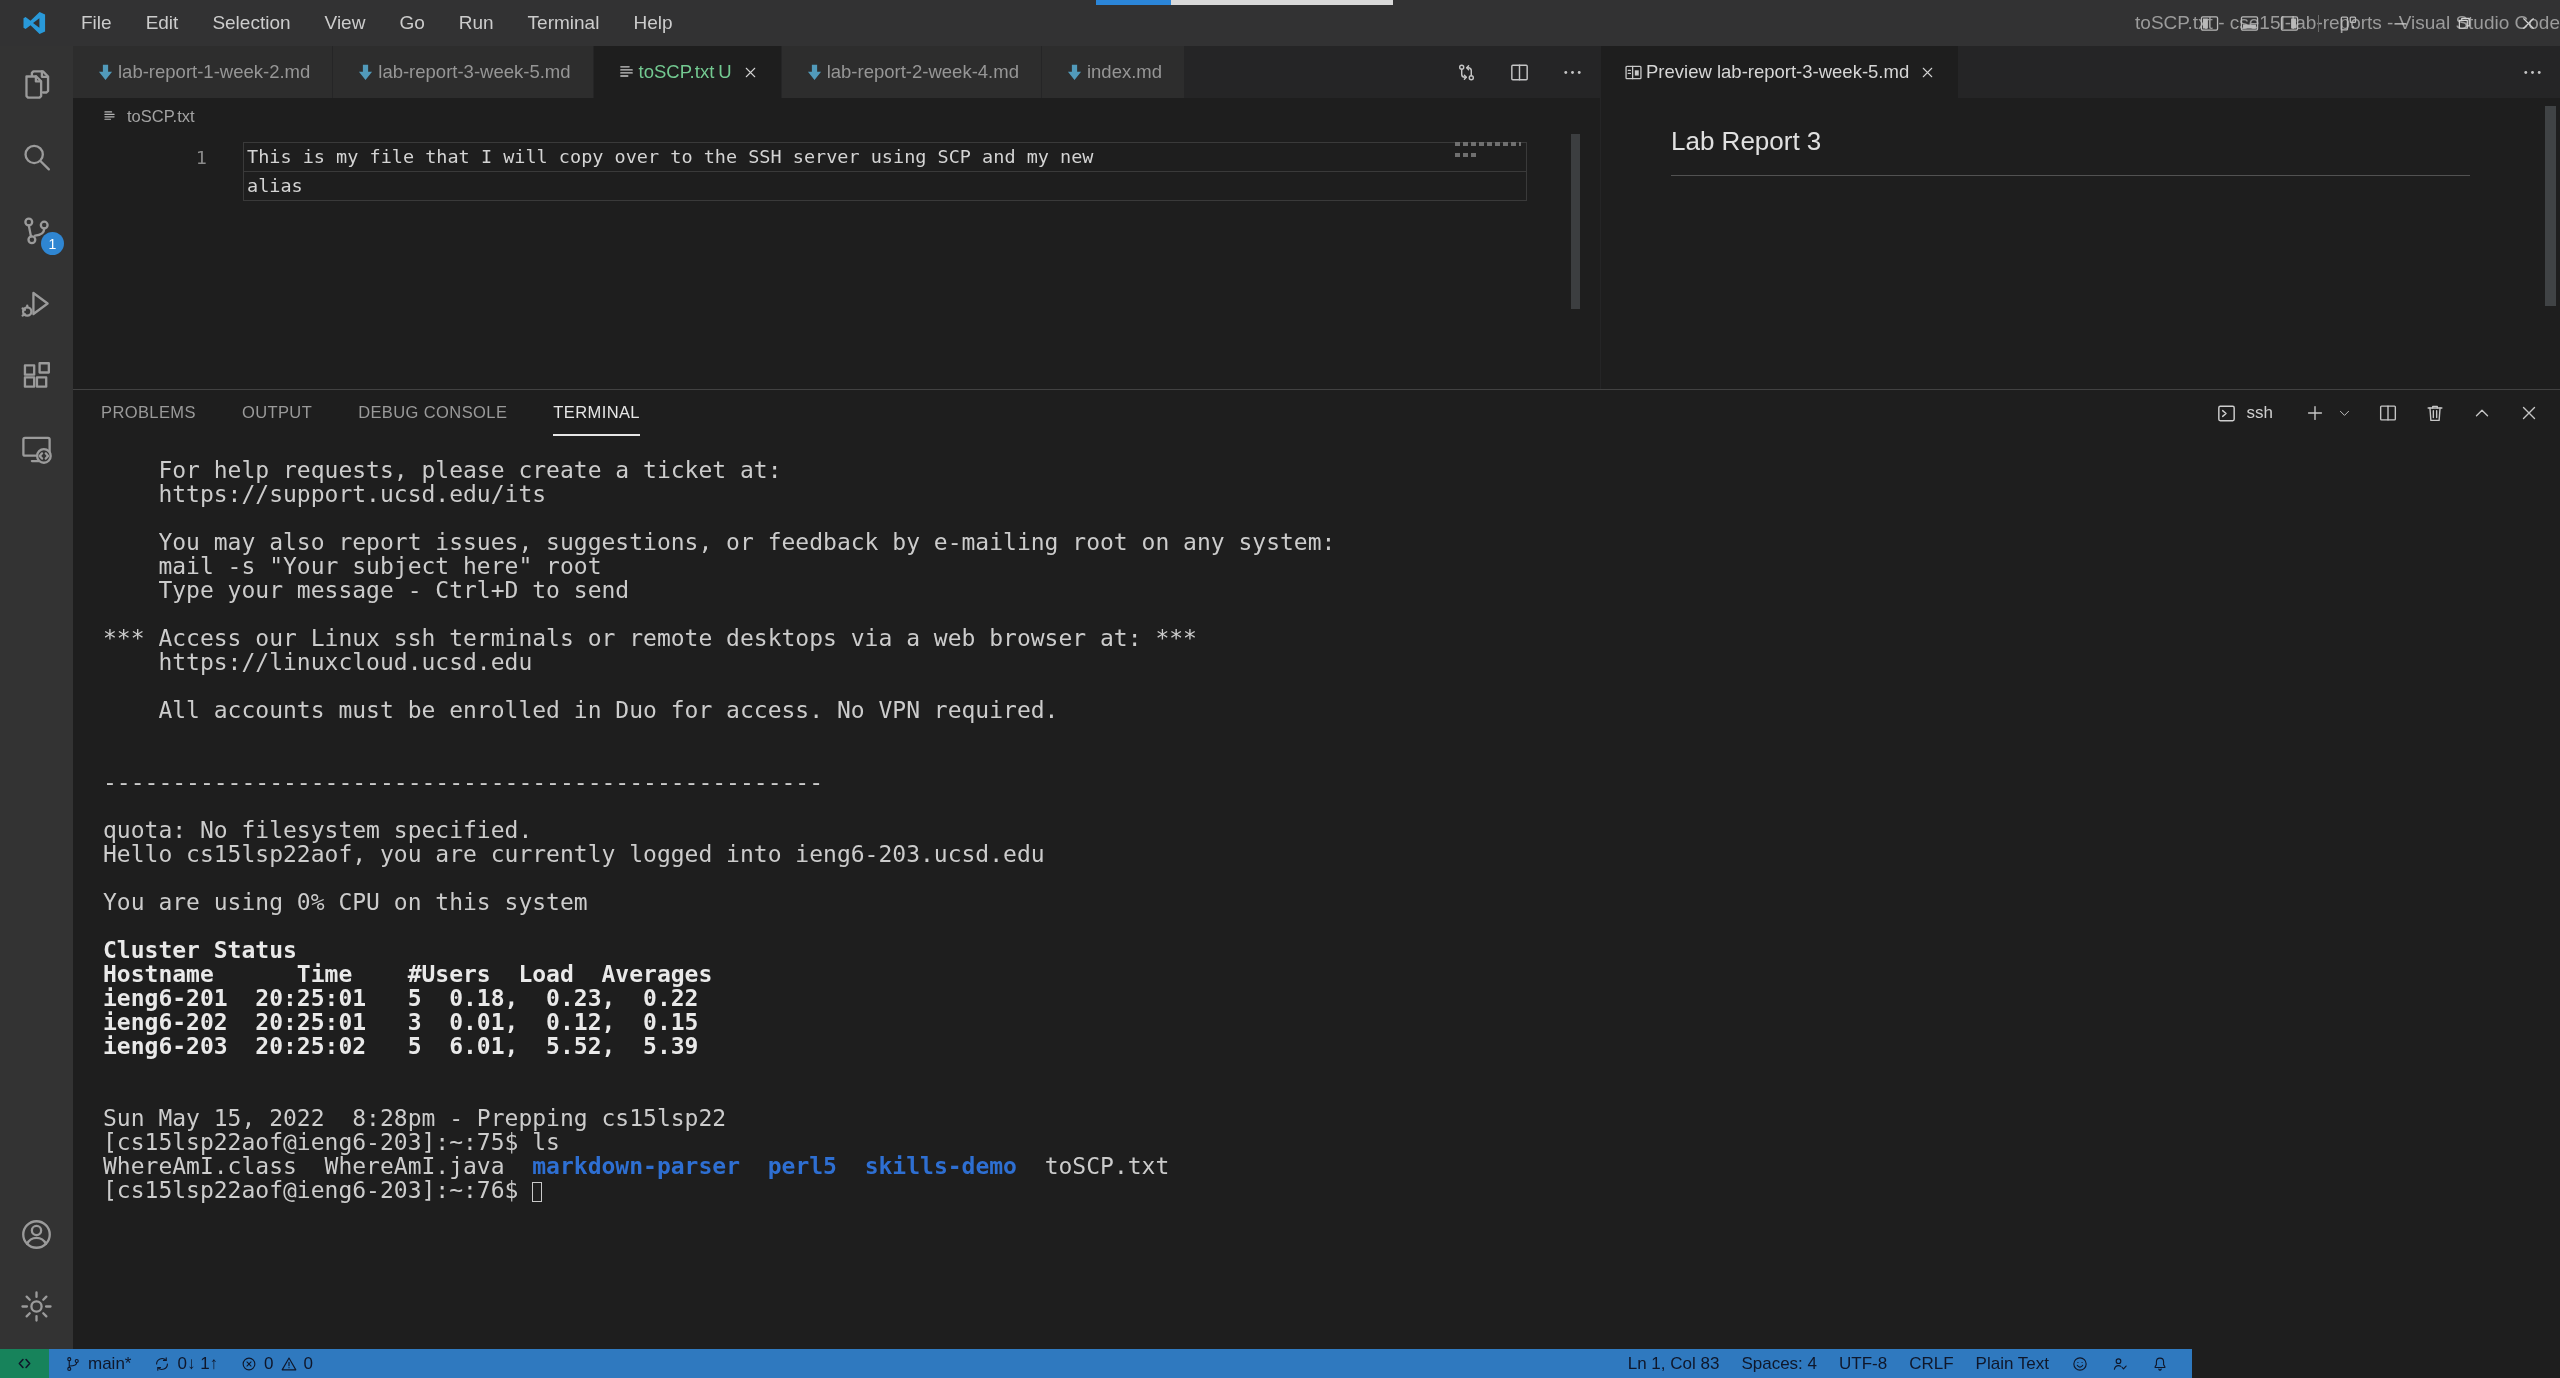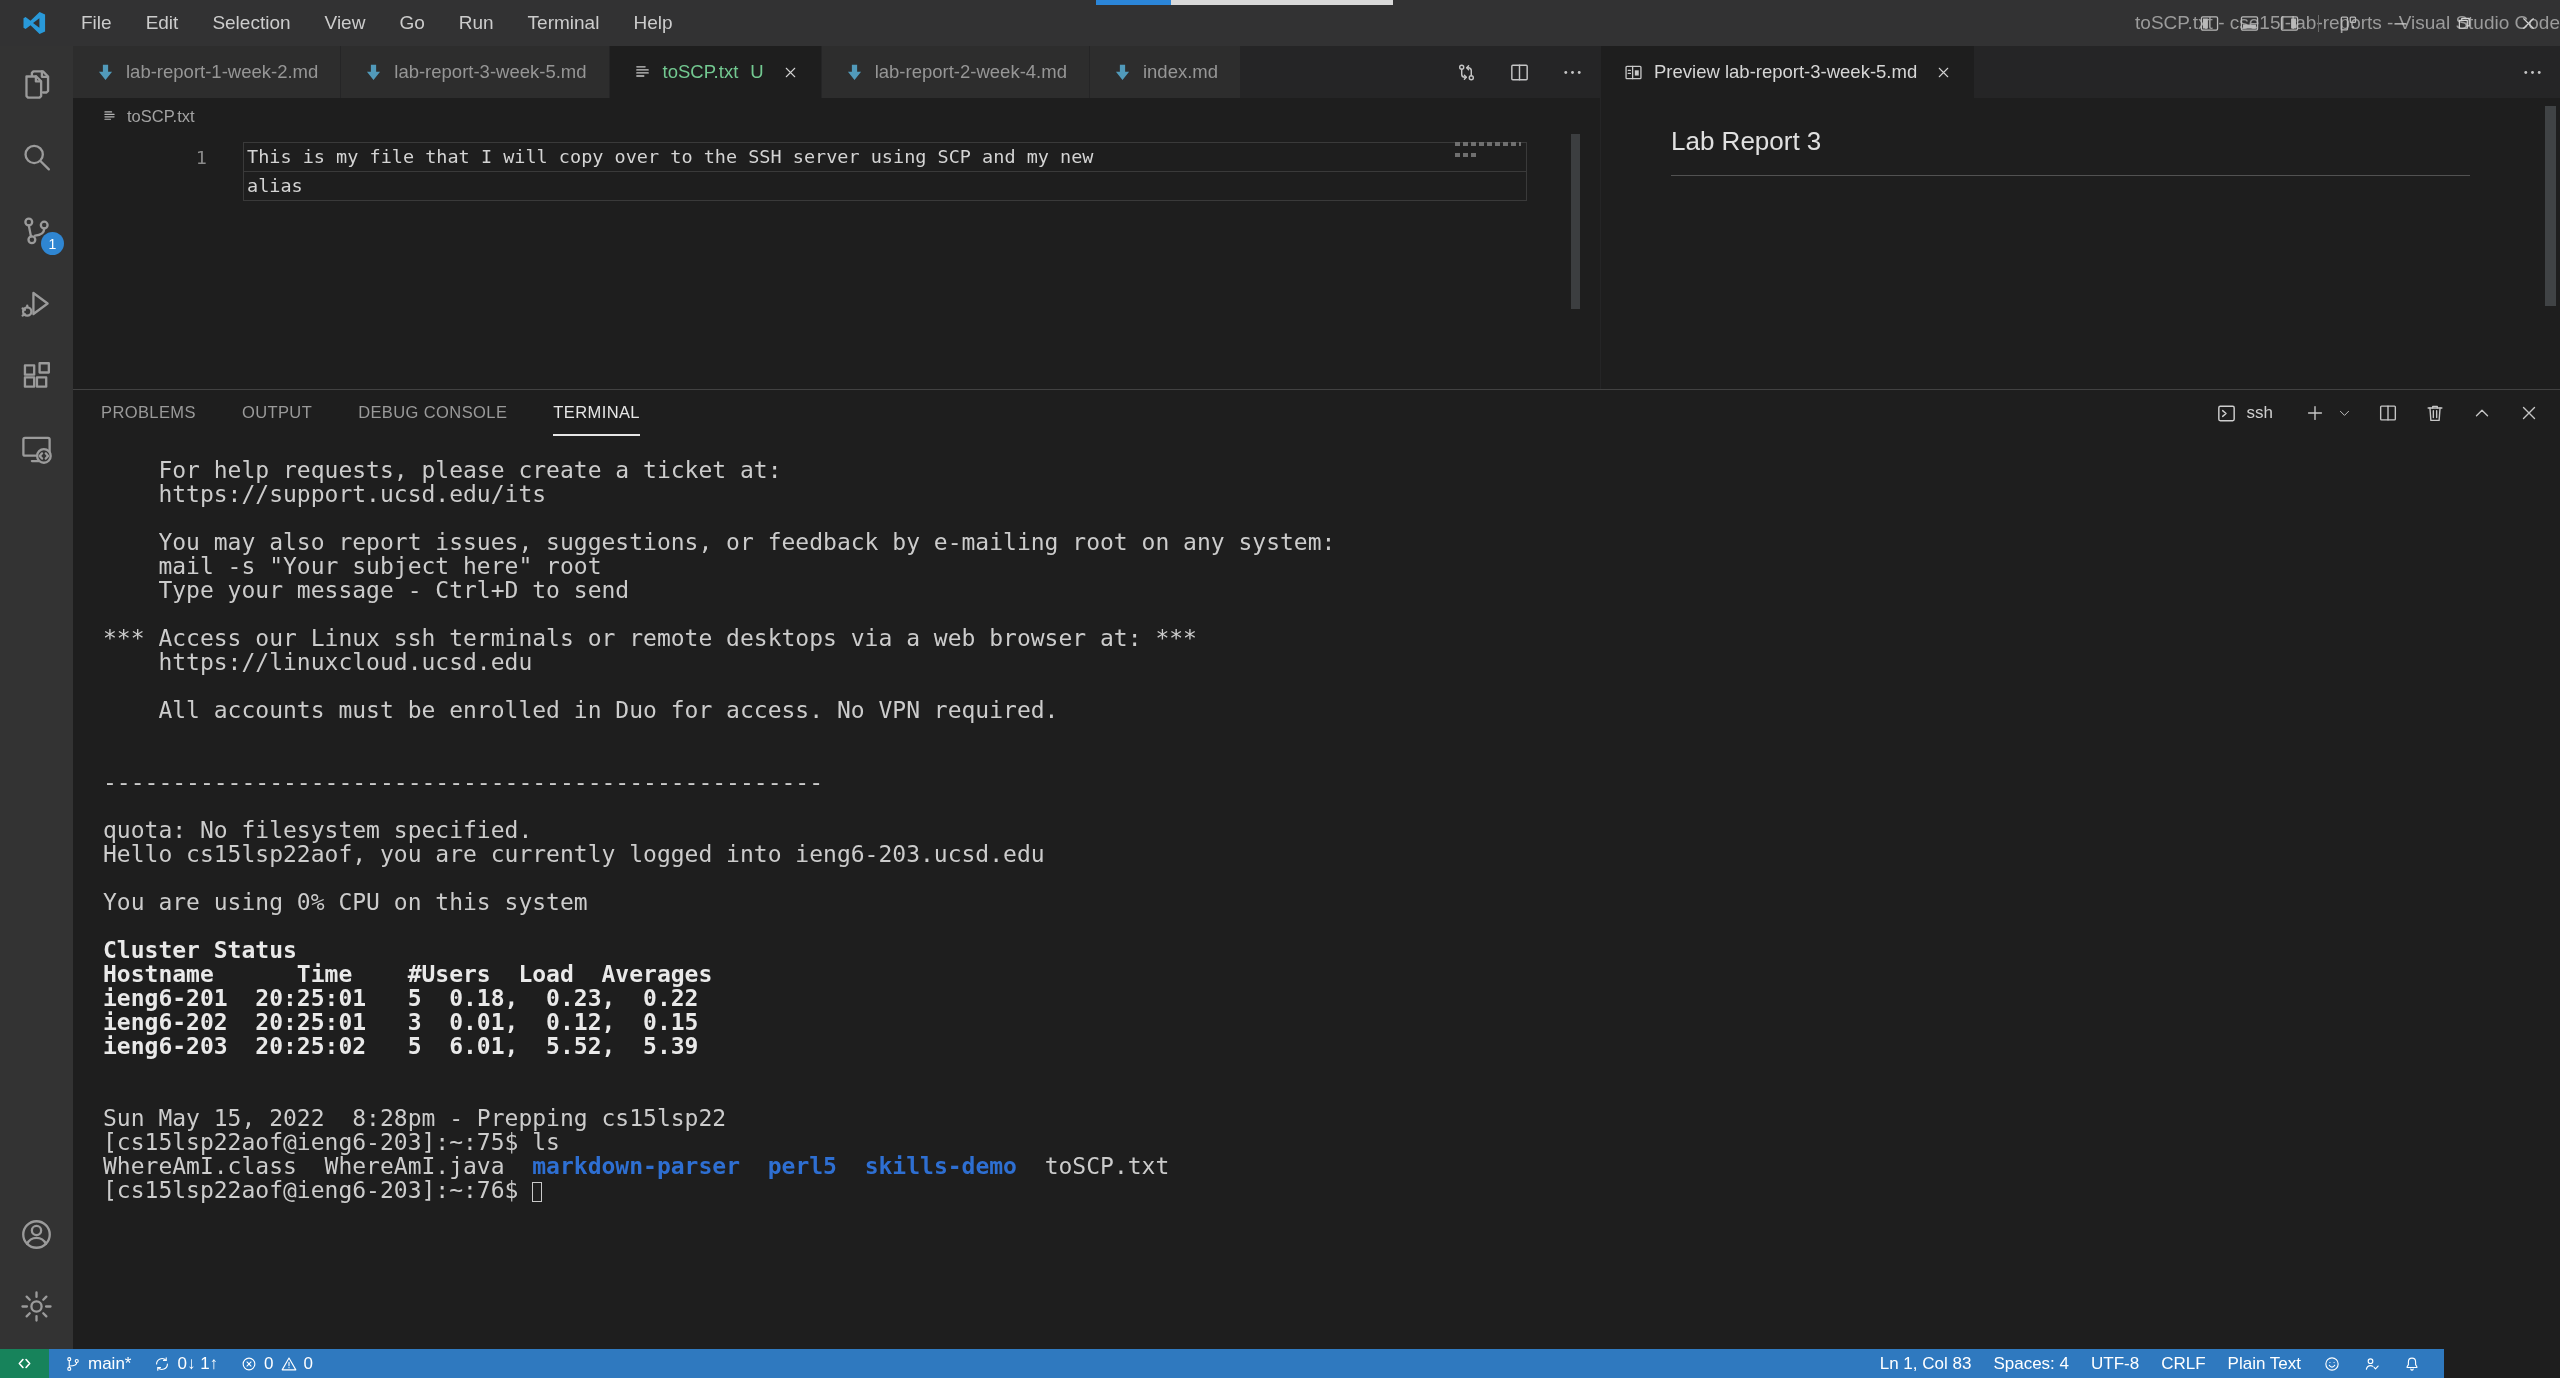--- a/index.html
+++ b/index.html
@@ -34,21 +34,21 @@
   .act-item svg{width:37px;height:37px;}
   .badge{position:absolute;right:9px;bottom:0px;min-width:23px;height:23px;border-radius:12px;background:#2f86d2;
          color:#ffffff;font-size:14px;display:flex;align-items:center;justify-content:center;}
 
   
   .egroup-left{position:absolute;left:73px;top:46px;width:1527px;height:343px;background:#1e1e1e;}
   .egroup-right{position:absolute;left:1600px;top:46px;width:960px;height:343px;background:#1e1e1e;
                 border-left:1px solid #252526;box-sizing:border-box;}
   .tabbar{position:relative;height:52px;background:#252526;display:flex;}
   .tab{display:flex;align-items:center;padding:0 22px;background:#2d2d2d;margin-right:1px;
-       font-size:18.5px;color:#969696;gap:10px;white-space:nowrap;}
+       font-size:18.5px;color:#969696;gap:2px;white-space:nowrap;}
   .tab.active{background:#1e1e1e;}
   .tabicn svg{width:21px;height:21px;}
   .md{color:#519aba;}
   .ftxt{color:#c8c8c8;}
   .pv{color:#c8c8c8;}
   .tab-label.untracked{color:#73c991;}
   .tab-label.light{color:#d6d6d6;}
   .git-u{color:#73c991;margin-left:2px;}
   .tab-close{color:#d2d2d2;margin-left:8px;}
   .tab-close svg{width:17px;height:17px;}
@@ -90,21 +90,21 @@
   .pan-btn.sm{margin-left:-14px;}
   .pan-btn.sm svg{width:15px;height:15px;}
 
   .terminal{position:absolute;left:30px;top:46px;right:0;bottom:0;padding-top:22px;
             font-family:"DejaVu Sans Mono",monospace;font-size:23px;line-height:24px;color:#cccccc;white-space:pre;}
   .tline{height:24px;}
   .tline .b,.tline.b{font-weight:bold;color:#e9e9e9;}
   .tcursor{display:inline-block;width:10px;height:20px;border:1.5px solid #c9c9c9;vertical-align:-4px;box-sizing:border-box;}
 
   
-  .statusbar{position:absolute;left:0;top:1349px;width:2444px;height:29px;color:#ffffff;
+  .statusbar{position:absolute;left:0;top:1349px;width:2192px;height:29px;color:#0f172a;
              display:flex;justify-content:space-between;font-size:17px;}
   #status-left{display:flex;align-items:center;height:29px;}
   #status-right{display:flex;align-items:center;padding-right:12px;height:29px;}
   .remote{width:49px;height:29px;display:flex;align-items:center;justify-content:center;margin-right:4px;}
   .remote svg{width:19px;height:19px;}
   .sb-item{display:flex;align-items:center;gap:6px;padding:0 11px;height:29px;}
   .sb-item svg{width:18px;height:18px;}
 </style>
 </head>
 <body>

